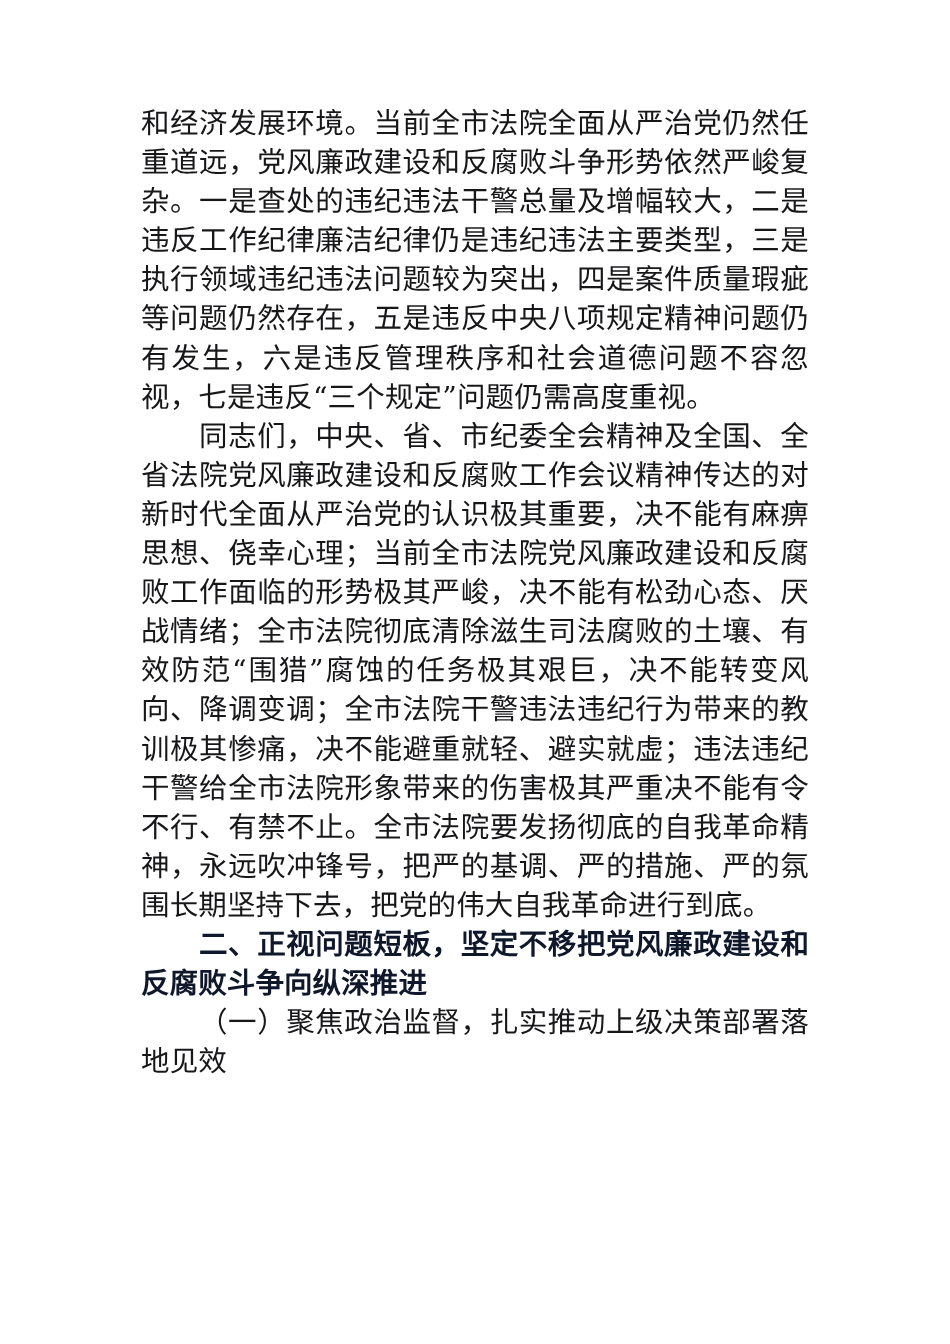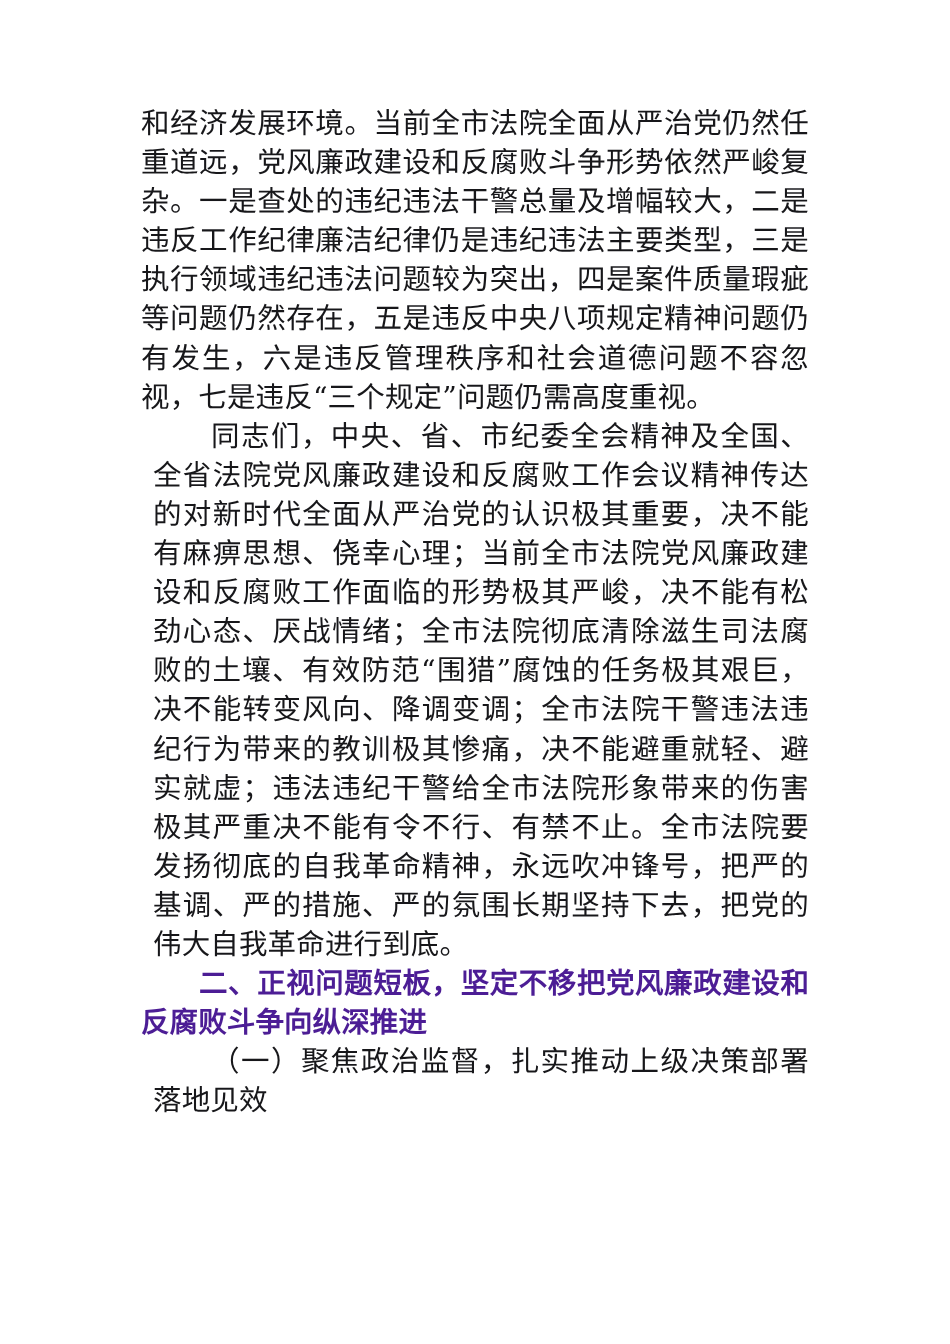--- a/index.html
+++ b/index.html
@@ -36,32 +36,31 @@
     color: #17171a;
     text-align: justify;
     text-justify: inter-character;
     text-align-last: left;
     letter-spacing: 0.15px;
     font-weight: 400;
     word-break: break-all;
   }
   .para.indent {
     text-indent: 58px;
-    margin-left: 12px;
   }
   .para.cont {
     text-indent: 0;
   }
   
   .heading {
     margin: 0;
     font-family: "DejaVu Sans", "Liberation Sans", sans-serif;
     font-size: 28.5px;
     line-height: 39.1px;
-    color: #4c1d95;
+    color: #0f172a;
     font-weight: 700;
     text-align: justify;
     text-justify: inter-character;
     text-align-last: left;
     text-indent: 58px;
     letter-spacing: 0.1px;
     word-break: break-all;
   }
 </style>
 </head>

